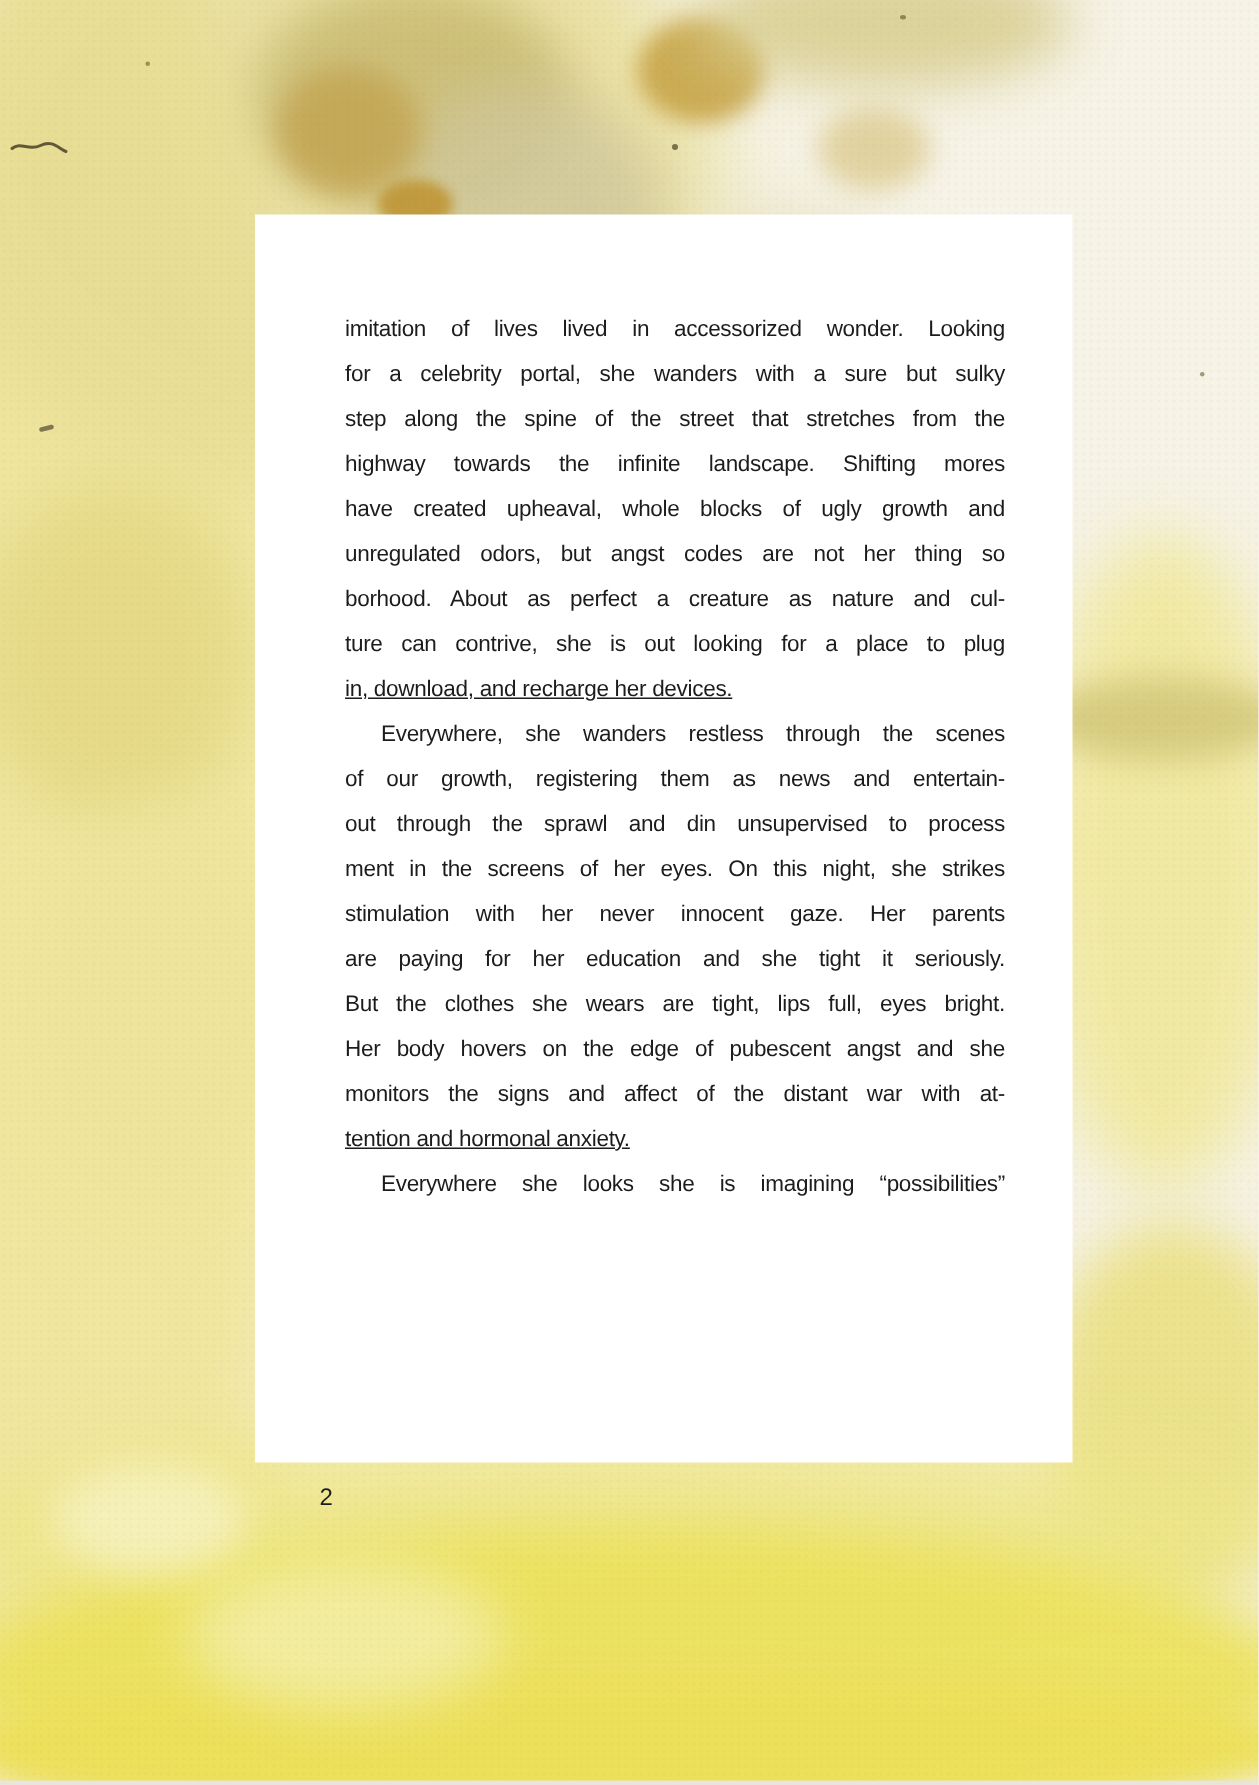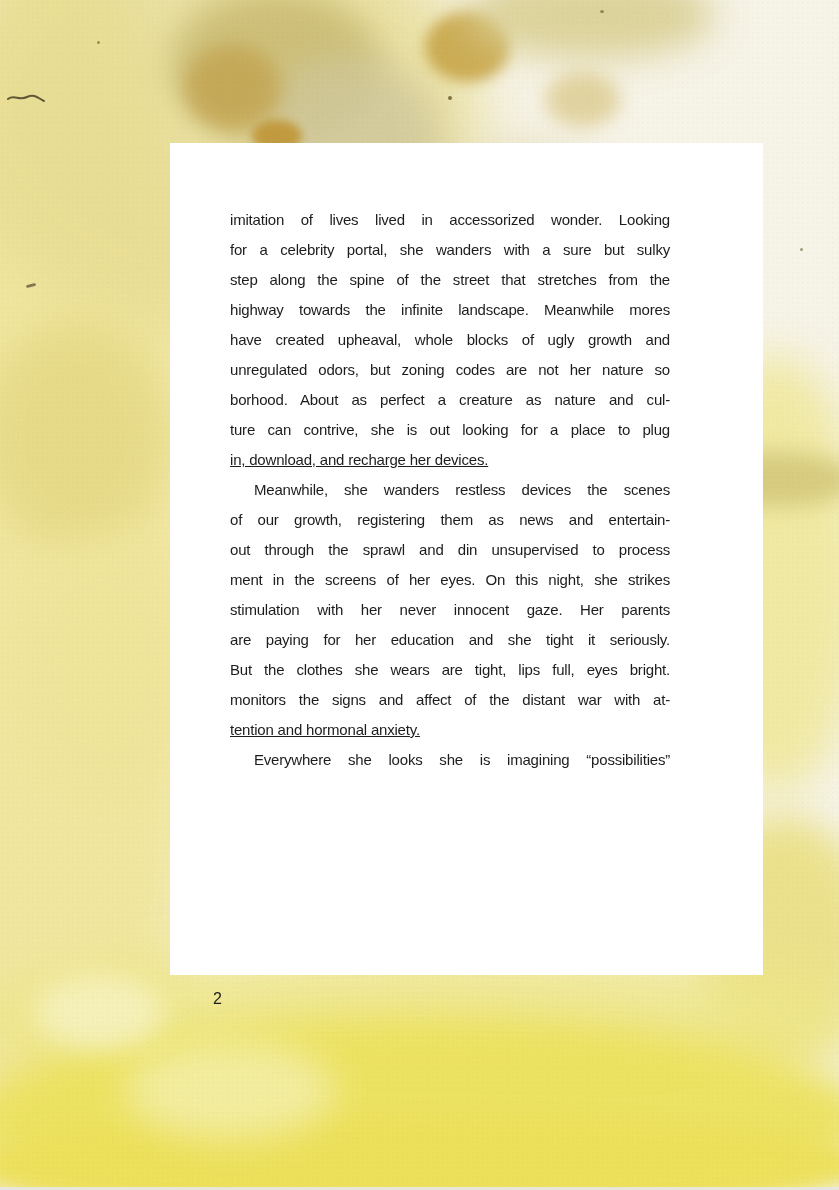--- a/index.html
+++ b/index.html
@@ -49,21 +49,20 @@
   .sp3{left:800px;top:248px;}
   .sp4{left:600px;top:10px;width:4px;height:3px;background:rgba(95,85,40,.6);}
   .sp5{left:520px;top:338px;width:2px;height:2px;}
 
   .bottom-edge{position:absolute;left:0;bottom:0;width:839px;height:3px;background:#e8e6da;}
 
   
   .content-box{
     position:absolute;left:170px;top:143px;width:545px;height:832px;
     background:#ffffff;
-    padding-left:48px;
   }
   .text-block{
     position:absolute;left:60px;top:62px;width:440px;
     font-size:15px;letter-spacing:-0.2px;
     color:#1c1c1e;
   }
   .line{
     height:30px;line-height:30px;
     text-align:justify;text-align-last:justify;
     text-justify:inter-word;
@@ -117,33 +116,34 @@
     <div class="speck sp5"></div>
 
     <div class="bottom-edge"></div>
   </div>
 
   <div class="content-box">
     <div class="text-block">
         <div class="line">imitation of lives lived in accessorized wonder. Looking</div>
         <div class="line">for a celebrity portal, she wanders with a sure but sulky</div>
         <div class="line">step along the spine of the street that stretches from the</div>
-        <div class="line">highway towards the infinite landscape.  Meanwhile mores</div>
+        <div class="line">highway towards the infinite landscape.  Shifting mores</div>
         <div class="line">have created upheaval, whole blocks of ugly growth and</div>
-        <div class="line">unregulated odors, but zoning codes are not her nature so</div>
+        <div class="line">unregulated odors, but angst codes are not her thing so</div>
         <div class="line">borhood. About as perfect a creature as nature and cul-</div>
         <div class="line">ture can contrive, she is out looking for a place to plug</div>
         <div class="line last">in, download, and recharge her devices.</div>
-        <div class="line indent">Meanwhile, she wanders restless devices the scenes</div>
+        <div class="line indent">Everywhere, she wanders restless through the scenes</div>
         <div class="line">of our growth, registering them as news and entertain-</div>
         <div class="line">out through the sprawl and din unsupervised to process</div>
         <div class="line">ment in the screens of her eyes. On this night, she strikes</div>
         <div class="line">stimulation with her never innocent gaze. Her parents</div>
         <div class="line">are paying for her education and she tight it seriously.</div>
         <div class="line">But the clothes she wears are tight, lips full, eyes bright.</div>
+        <div class="line">Her body hovers on the edge of pubescent angst and she</div>
         <div class="line">monitors the signs and affect of the distant war with at-</div>
         <div class="line last">tention and hormonal anxiety.</div>
         <div class="line indent">Everywhere she looks she is imagining “possibilities”</div>
       </div>
   </div>
 
   <div class="page-number">2</div>
 
 </div>
 

